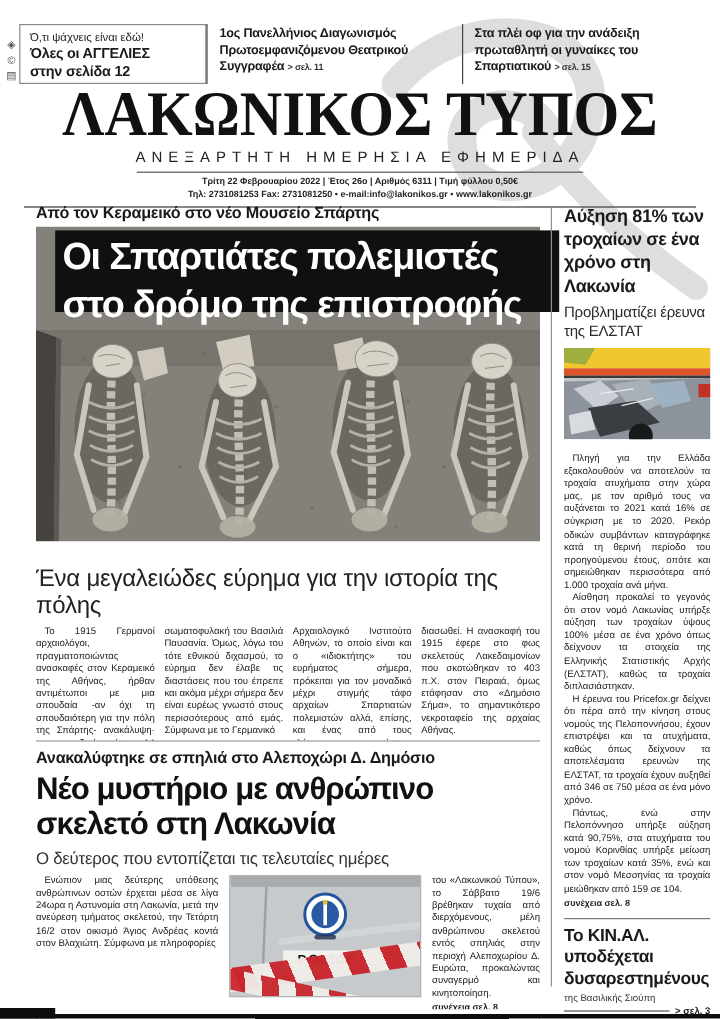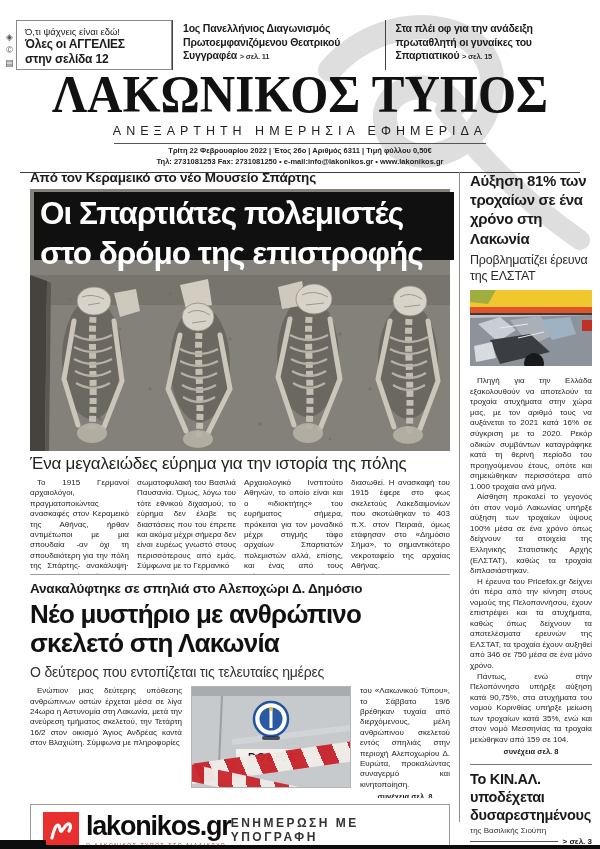--- a/index.html
+++ b/index.html
@@ -26,29 +26,29 @@
               letter-spacing:0px;color:#111;transform:scaleY(1.08);}
   .mast-sub{font-size:12.5px;letter-spacing:5px;color:#222;margin-top:3px;}
   .dateline-wrap{width:372px;margin:5px auto 0 auto;border-top:1px solid #555;border-bottom:0;padding-top:2px;}
   .dateline{font-size:7.5px;font-weight:bold;color:#222;line-height:1.45;}
   .mast-rule{width:560px;margin:4px auto 0 auto;border-top:1.5px solid #3c3c3c;}
 
   
   .maincol{position:absolute;left:30px;top:170px;width:420px;z-index:2;}
   .kicker{font-weight:bold;font-size:13.5px;letter-spacing:-.2px;margin-bottom:4px;}
   .leadphoto{position:relative;width:420px;height:262px;background:#84807a;}
-  .headband{position:absolute;left:4px;top:3px;width:420px;height:68px;background:#101010;
+  .headband{position:absolute;left:16px;top:3px;width:420px;height:68px;background:#101010;
             color:#fff;font-weight:bold;font-size:31.5px;line-height:1.26;letter-spacing:-1px;
             padding:2px 0 0 6px;box-sizing:border-box;white-space:nowrap;}
   .leadphoto svg{position:absolute;left:0;bottom:0;}
-  .caption{font-size:17px;color:#222;padding:3px 0 4px 0;letter-spacing:-.2px;}
+  .caption{font-size:20px;color:#222;padding:20px 0 4px 0;letter-spacing:-.2px;}
   .bodycols{display:flex;gap:8px;height:92px;overflow:hidden;border-bottom:1px solid #9a9a9a;padding-bottom:4px;}
   .bcol{flex:1;font-size:8px;line-height:1.3;text-align:justify;color:#222;}
   .indent{text-indent:7px;}
-  .cont{display:block;text-align:center;font-size:7.5px;font-weight:bold;margin-top:2px;}
+  .cont{display:block;text-align:left;font-size:7.5px;font-weight:bold;margin-top:2px;}
 
   .kicker2{margin-top:6px;}
   .head2{font-weight:bold;font-size:26px;line-height:1.12;letter-spacing:-.8px;color:#111;margin-top:1px;}
   .subhead2{font-size:14px;color:#333;margin-top:6px;letter-spacing:-.2px;}
   .art2row{display:flex;gap:9px;margin-top:6px;height:112px;overflow:hidden;}
   .a2left{width:152px;font-size:8px;line-height:1.3;text-align:justify;}
   .photo2{position:relative;width:158px;height:100px;border:1px solid #b5b5b5;overflow:hidden;background:#c7cacc;flex:none;}
   .police-label{position:absolute;left:44px;top:62px;width:74px;height:16px;background:#f2f1ee;
                 display:flex;align-items:center;justify-content:center;font-weight:bold;font-size:11px;
                 letter-spacing:1.5px;color:#111;}

